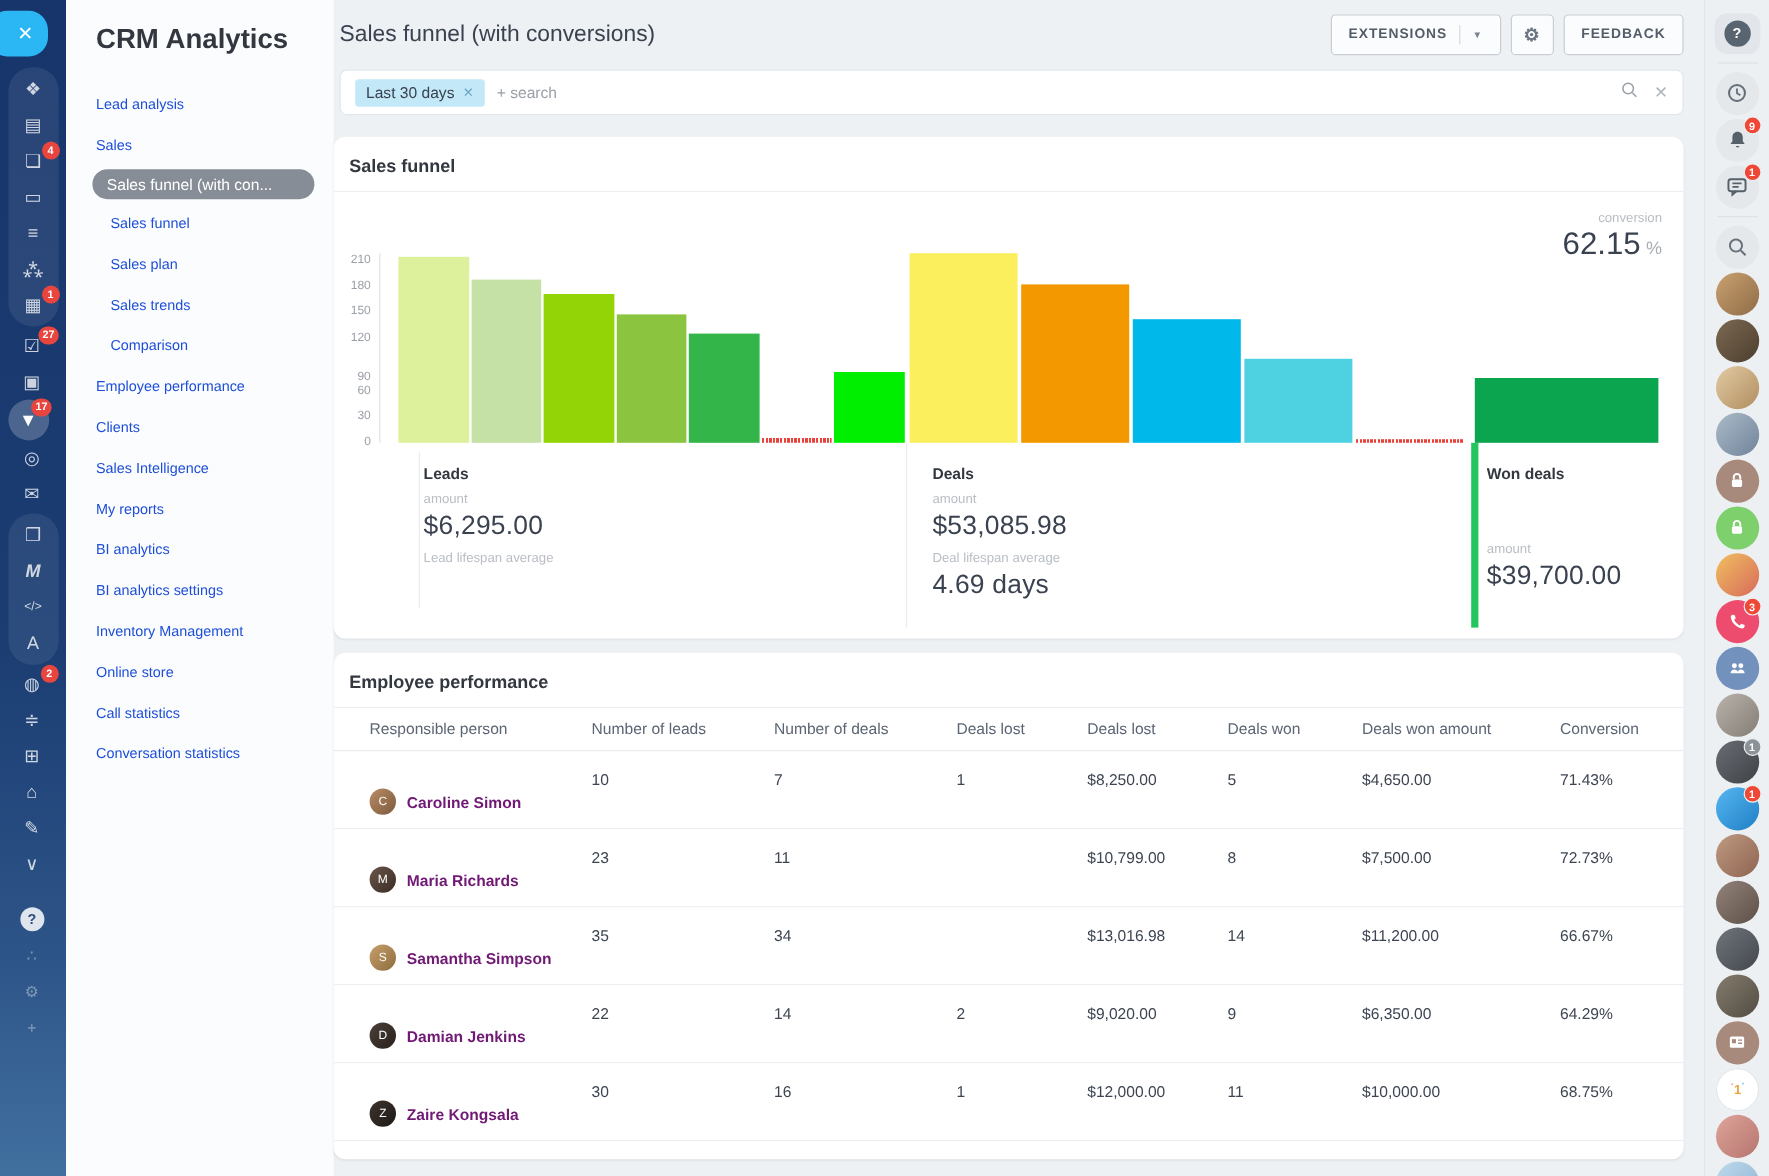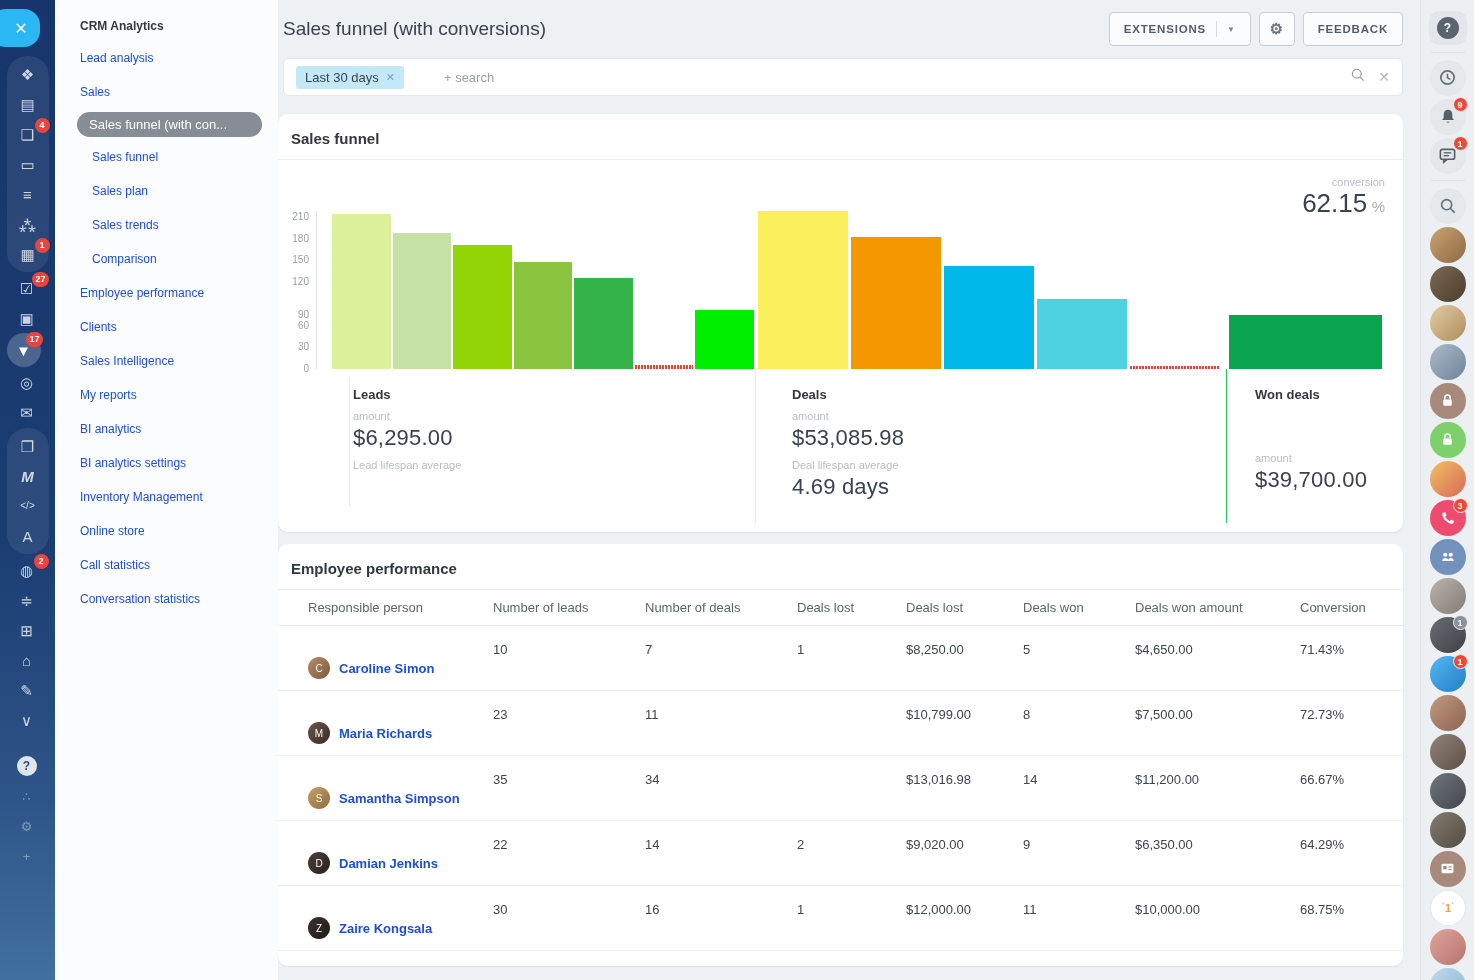--- a/index.html
+++ b/index.html
@@ -20,39 +20,39 @@
   .lr-item.active { background:rgba(255,255,255,.22); border-radius:50%; width:34px; height:34px; }
   .lr-item.faded .lr-glyph { color:rgba(255,255,255,.38); font-size:13px; }
   .lr-item.help-style .lr-glyph { background:rgba(255,255,255,.85); color:#2c4a7c; width:20px; height:20px; border-radius:50%;
     font-size:12px; font-weight:bold; display:flex; align-items:center; justify-content:center; }
   .lr-badge { position:absolute; top:-1px; right:-2px; min-width:15px; height:15px; padding:0 3px; border-radius:9px;
     background:#e8453f; color:#fff; font-size:9px; font-weight:bold; line-height:15px; text-align:center; }
   .lr-spacer { height:16px; }
 
   
   .sidebar { width:223px; flex:0 0 223px; background:#fbfcfd; height:980px; padding-top:14px; }
-  .sb-title { font-size:12px; font-weight:bold; color:#333840; margin:5px 0 8px 25px; }
+  .sb-title { font-size:23px; font-weight:bold; color:#333840; margin:5px 0 24px 25px; }
   .nav-item { font-size:12px; color:#1d4ed8; padding:10px 6px 10px 25px; cursor:pointer; white-space:nowrap; }
   .nav-item.sub { padding-left:37px; }
   .nav-item.selected { background:#878d96; color:#fff; border-radius:14px; margin:3px 16px 3px 22px;
     padding:5px 12px; font-size:13px; overflow:hidden; text-overflow:ellipsis; }
 
   
   .content { flex:1 1 auto; height:980px; position:relative; }
   .topbar { height:58px; display:flex; align-items:center; padding-left:5px; }
   .page-title { font-size:19px; color:#3a4250; font-weight:400; }
   .topbar-btns { margin-left:auto; display:flex; gap:8px; margin-right:17px; }
   .btn { border:1px solid #c9ced4; background:#fbfcfd; border-radius:4px; height:34px; font-size:11.5px; font-weight:bold;
     letter-spacing:.8px; color:#535c69; display:flex; align-items:center; padding:0 14px; cursor:pointer; }
   .btn .sep { width:1px; height:16px; background:#d6dade; margin:0 10px; }
   .btn .caret { font-size:8px; color:#7b8590; }
   .btn.icon-only { width:36px; padding:0; justify-content:center; font-size:15px; color:#6b7480; }
 
   .filterbar { margin-left:5px; width:1120px; height:38px; background:#fff; border:1px solid #e3e7ea; border-radius:6px;
-    display:flex; align-items:center; padding:0 12px;gap:30px; }
+    display:flex; align-items:center; padding:0 12px; }
   .chip { background:#c3e9f9; border-radius:3px; padding:4px 9px; font-size:13px; color:#3a4250;
     display:flex; align-items:center; gap:7px; cursor:pointer; }
   .chip .x { color:#6aa7c4; font-size:11px; }
   .filter-input { border:none; outline:none; flex:1; font-size:13px; color:#3a4250; margin-left:10px; font-family:"Liberation Sans",sans-serif; background:transparent; }
   .filter-input::placeholder { color:#9aa0a8; }
   .filter-icons { display:flex; align-items:center; gap:12px; color:#b0b6bc; }
 
   .card { margin-left:0; width:1125px; background:#fff; border-radius:10px; box-shadow:0 1px 2px rgba(0,0,0,.06); }
   .card-title { font-size:15px; font-weight:600; color:#333840; padding:16px 0 12px 13px; }
   .card-divider { height:1px; background:#eef1f3; }
@@ -65,36 +65,36 @@
 
   .chart-area { position:relative; height:209px; }
   .plot { position:absolute; left:38px; bottom:0; width:1079px; height:158px; border-left:1px solid #e0e4e7; }
   .bar { position:absolute; bottom:0; }
   .ytick { position:absolute; width:26px; right:1086px; text-align:right; font-size:10px; color:#9aa0a8; }
 
   .stats { display:flex; height:154px; }
   .sgroup { display:flex; flex-direction:column; }
   .sg1 { width:477px; padding-left:75px; border-left:none; position:relative; }
   .sg1::before { content:""; position:absolute; left:71px; top:8px; bottom:16px; width:1px; background:#e9ecef; }
-  .sg2 { width:471px; padding-left:36px; border-left:1px solid #e9ecef; }
-  .sg3 { width:177px; padding-left:28px; border-left:1px solid #22c55e; }
+  .sg2 { width:471px; padding-left:21px; border-left:1px solid #e9ecef; }
+  .sg3 { width:177px; padding-left:7px; border-left:6px solid #22c55e; }
   .sg-label { font-size:13px; font-weight:bold; color:#333840; margin-top:18px; }
   .s-label { font-size:11px; color:#b9bec5; margin-top:8px; }
   .s-value { font-size:22px; color:#3a4250; margin-top:3px; letter-spacing:.2px; }
   .s-label.pushed { margin-top:50px; }
 
   .table-card { margin-top:12px; height:422px; overflow:hidden; }
   .tgrid { display:grid; grid-template-columns:185px 152px 152px 109px 117px 112px 165px 1fr; padding-left:30px; }
   .thead { height:36px; align-items:center; color:#5b6573; font-size:13px; border-bottom:1px solid #e8ebee; }
   .trow { height:65px; border-bottom:1px solid #eef1f3; font-size:13px; color:#3d4552; }
   .trow .cell { padding-top:16px; }
   .person { display:flex; align-items:center; gap:9px; padding-top:20px; }
   .pavatar { width:22px; height:22px; border-radius:50%; flex:0 0 22px; color:#fff; font-size:10px;
     display:flex; align-items:center; justify-content:center; }
-  .pname { color:#1d4ed8; font-weight:bold; cursor:pointer; white-space:nowrap; }
+  .pname { color:#701a75; font-weight:bold; cursor:pointer; white-space:nowrap; }
 
   
   .rail-r { width:54px; flex:0 0 54px; height:980px; background:#edf0f3; border-left:1px solid #e2e6e9;
     display:flex; flex-direction:column; align-items:center; padding-top:8px; overflow:hidden; }
   .rr-item { position:relative; width:38px; height:39px; display:flex; align-items:center; justify-content:center; cursor:pointer; flex:0 0 39px; }
   .rr-divider { width:34px; height:1px; background:#dde2e6; margin:5px 0; flex:0 0 1px; }
   .rr-help { width:38px; height:34px; background:#e2e6ea; border-radius:10px; display:flex; align-items:center; justify-content:center; }
   .rr-help .q { width:22px; height:22px; border-radius:50%; background:#586470; color:#fff; font-size:12px; font-weight:bold;
     display:flex; align-items:center; justify-content:center; }
   .rr-circle { width:36px; height:36px; border-radius:50%; display:flex; align-items:center; justify-content:center; }

